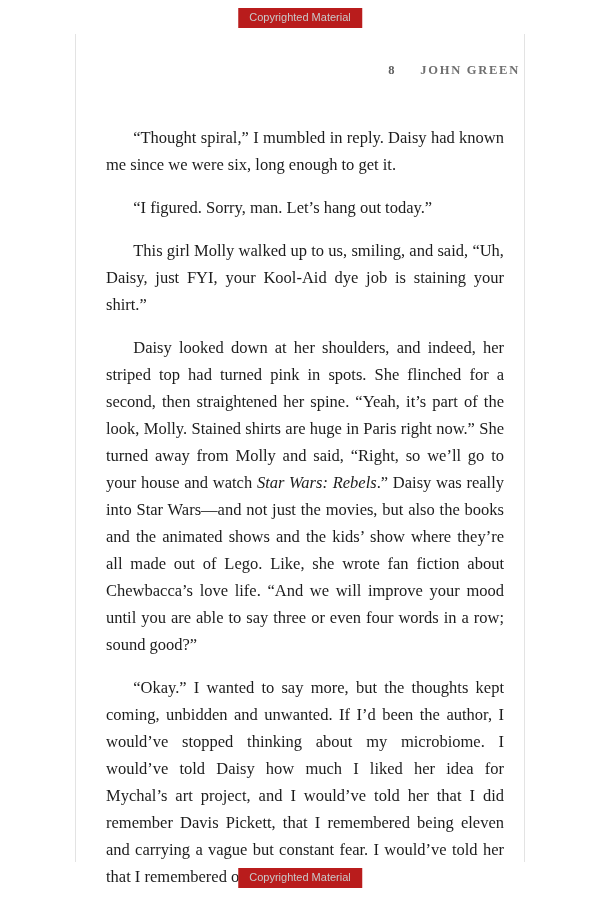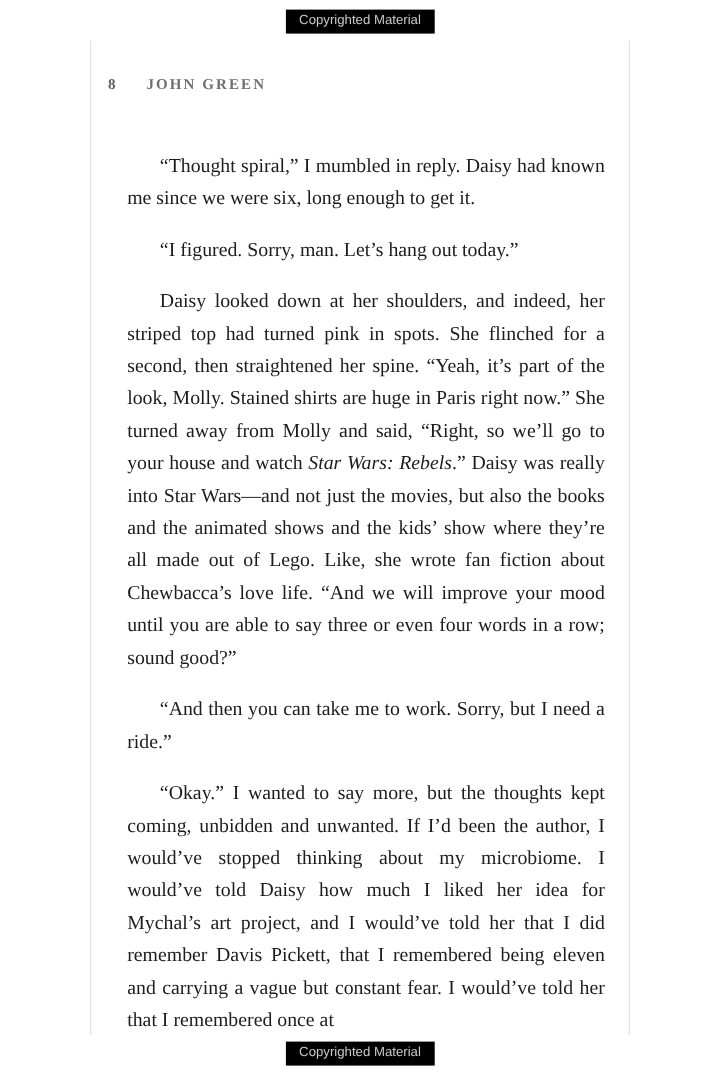--- a/index.html
+++ b/index.html
@@ -17,39 +17,40 @@
     bottom: 40px;
     width: 1px;
     background: #e3e3e3;
   }
   .edge-left  { left: 75px; }
   .edge-right { left: 524px; }
   .banner {
     position: absolute;
     left: 50%;
     transform: translateX(-50%);
-    background: #000000;
+    background: #b91c1c;
     color: #c9c9c9;
     font-family: "Liberation Sans", sans-serif;
     font-size: 11px;
     line-height: 1;
     padding: 4px 11px 5px 11px;
     white-space: nowrap;
   }
   .banner.top    { top: 8px; }
   .banner.bottom { bottom: 14px; }
   .runhead {
     position: absolute;
     top: 63px;
     left: 90px;
     right: 80px;
     color: #6f6f6f;
     font-size: 12.5px;
     font-weight: bold;
     letter-spacing: 0.14em;
+    text-align: right;
   }
   .runhead .pgnum { margin-right: 24px; color: #5f5f5f; }
   .bodytext {
     position: absolute;
     top: 108px;
     left: 90px;
     width: 430px;
     color: #1c1c1c;
     font-size: 16.5px;
     line-height: 27px;
@@ -73,22 +74,22 @@
     <span>Copyrighted Material</span>
   </div>
 
   <div class="runhead">
     <span class="pgnum">8</span><span>JOHN GREEN</span>
   </div>
 
   <div class="bodytext">
       <p><span>“Thought spiral,” I mumbled in reply. Daisy had known me since we were six, long enough to get it.</span></p>
       <p><span>“I figured. Sorry, man. Let’s hang out today.”</span></p>
+      <p><span>This girl Molly walked up to us, smiling, and said, “Uh, Daisy, just FYI, your Kool-Aid dye job is staining your shirt.”</span></p>
       <p><span>Daisy looked down at her shoulders, and indeed, her striped top had turned pink in spots. She flinched for a second, then straightened her spine. “Yeah, it’s part of the look, Molly. Stained shirts are huge in Paris right now.” She turned away from Molly and said, “Right, so we’ll go to your house and watch </span><span class="italic">Star Wars: Rebels</span><span>.” Daisy was really into Star Wars—and not just the movies, but also the books and the animated shows and the kids’ show where they’re all made out of Lego. Like, she wrote fan fiction about Chewbacca’s love life. “And we will improve your mood until you are able to say three or even four words in a row; sound good?”</span></p>
-      <p><span>“And then you can take me to work. Sorry, but I need a ride.”</span></p>
       <p><span>“Okay.” I wanted to say more, but the thoughts kept coming, unbidden and unwanted. If I’d been the author, I would’ve stopped thinking about my microbiome. I would’ve told Daisy how much I liked her idea for Mychal’s art project, and I would’ve told her that I did remember Davis Pickett, that I remembered being eleven and carrying a vague but constant fear. I would’ve told her that I remembered once at</span></p>
     </div>
 
   <div class="banner bottom">
     <span>Copyrighted Material</span>
   </div>
 
 </div>
 
 </body></html>

